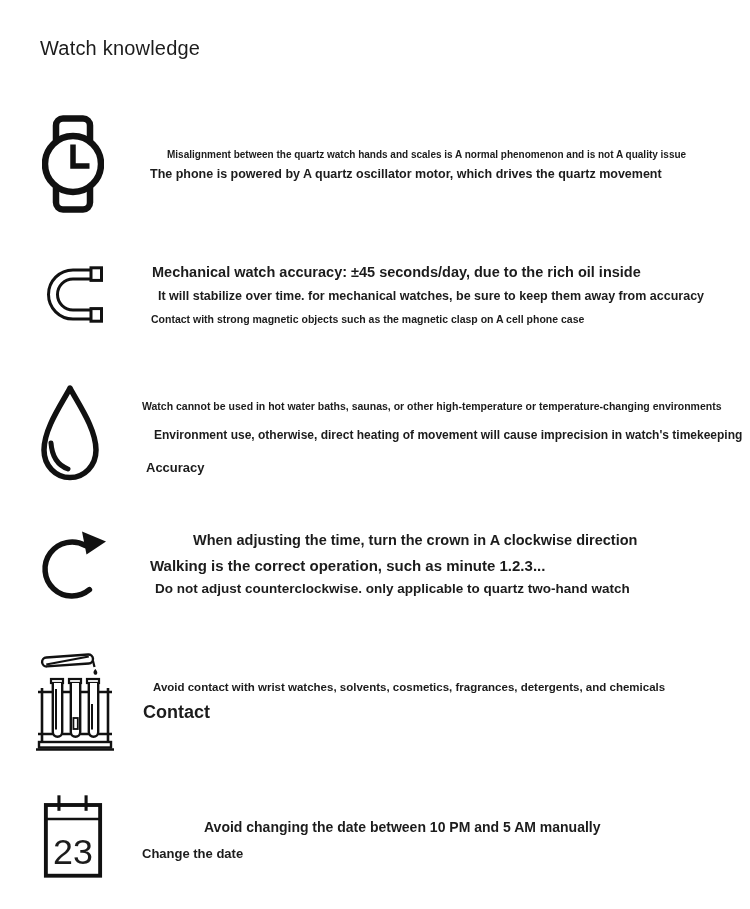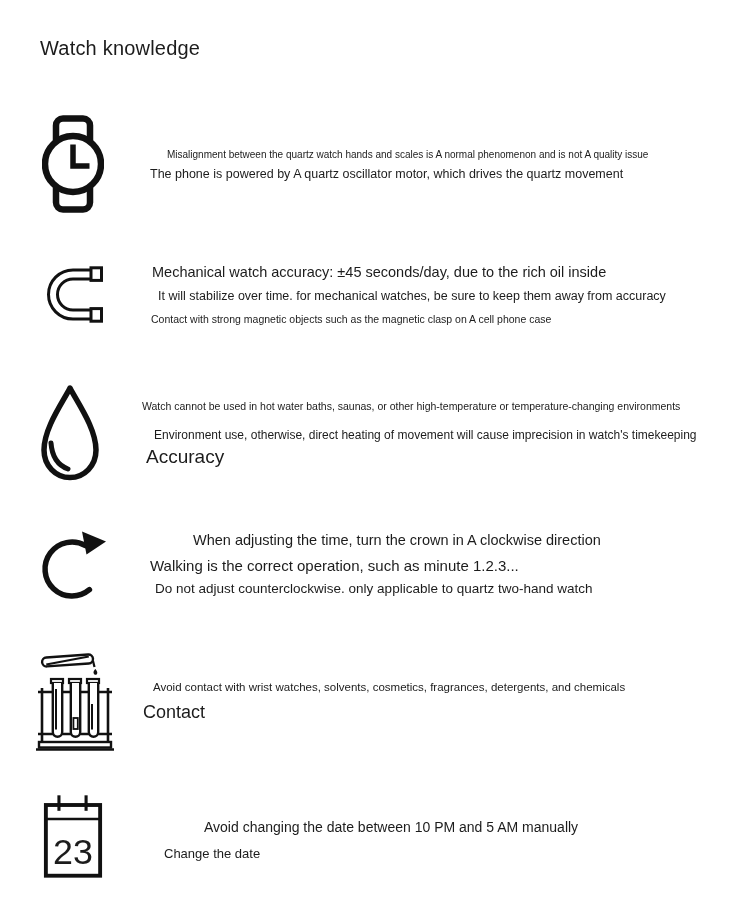--- a/index.html
+++ b/index.html
@@ -4,42 +4,42 @@
 <style>
   html,body { margin:0; padding:0; background:#ffffff; }
   .page {
     position:relative; width:750px; height:909px; background:#ffffff;
     font-family:"Liberation Sans", sans-serif; color:#1c1c1c; overflow:hidden;
   }
   .title {
     position:absolute; left:40px; top:37px;
     font-size:20px; font-weight:normal; letter-spacing:0.2px; white-space:nowrap;
   }
-  .t { position:absolute; font-weight:normal; white-space:nowrap; color:#1c1c1c; }
+  .t { position:absolute; font-weight:bold; white-space:nowrap; color:#1c1c1c; }
   
   .s1l1 { left:167px; top:149px; font-size:10px;  }
   .s1l2 { left:150px; top:167px; font-size:12.5px; }
   
   .s2l1 { left:152px; top:264px; font-size:14.5px; }
   .s2l2 { left:158px; top:289px; font-size:12.5px; }
   .s2l3 { left:151px; top:313px; font-size:10.5px; }
   
   .s3l1 { left:142px; top:400px; font-size:10.5px; }
   .s3l2 { left:154px; top:428px; font-size:12px; }
-  .s3l3 { left:146px; top:446px; font-size:19px;   }
+  .s3l3 { left:146px; top:460px; font-size:13px;   }
   
   .s4l1 { left:193px; top:532px; font-size:14.5px; }
   .s4l2 { left:150px; top:557px; font-size:15px; }
   .s4l3 { left:155px; top:581px; font-size:13.5px; }
   
   .s5l1 { left:153px; top:681px; font-size:11.5px; }
   .s5l2 { left:143px; top:702px; font-size:18px;   }
   
   .s6l1 { left:204px; top:819px; font-size:14px;   }
-  .s6l2 { left:142px; top:846px; font-size:13px;margin-left:22px;   }
+  .s6l2 { left:142px; top:846px; font-size:13px;   }
 
   .icon { position:absolute; }
   .icon-watch    { left:42px; top:115px; }
   .icon-magnet   { left:47px; top:266px; }
   .icon-drop     { left:39px; top:384px; }
   .icon-arrow    { left:41px; top:528px; }
   .icon-tubes    { left:35px; top:646px; }
   .icon-calendar { left:42px; top:792px; }
   .cal-day {
     font-family:"Liberation Sans", sans-serif; font-weight:400;

